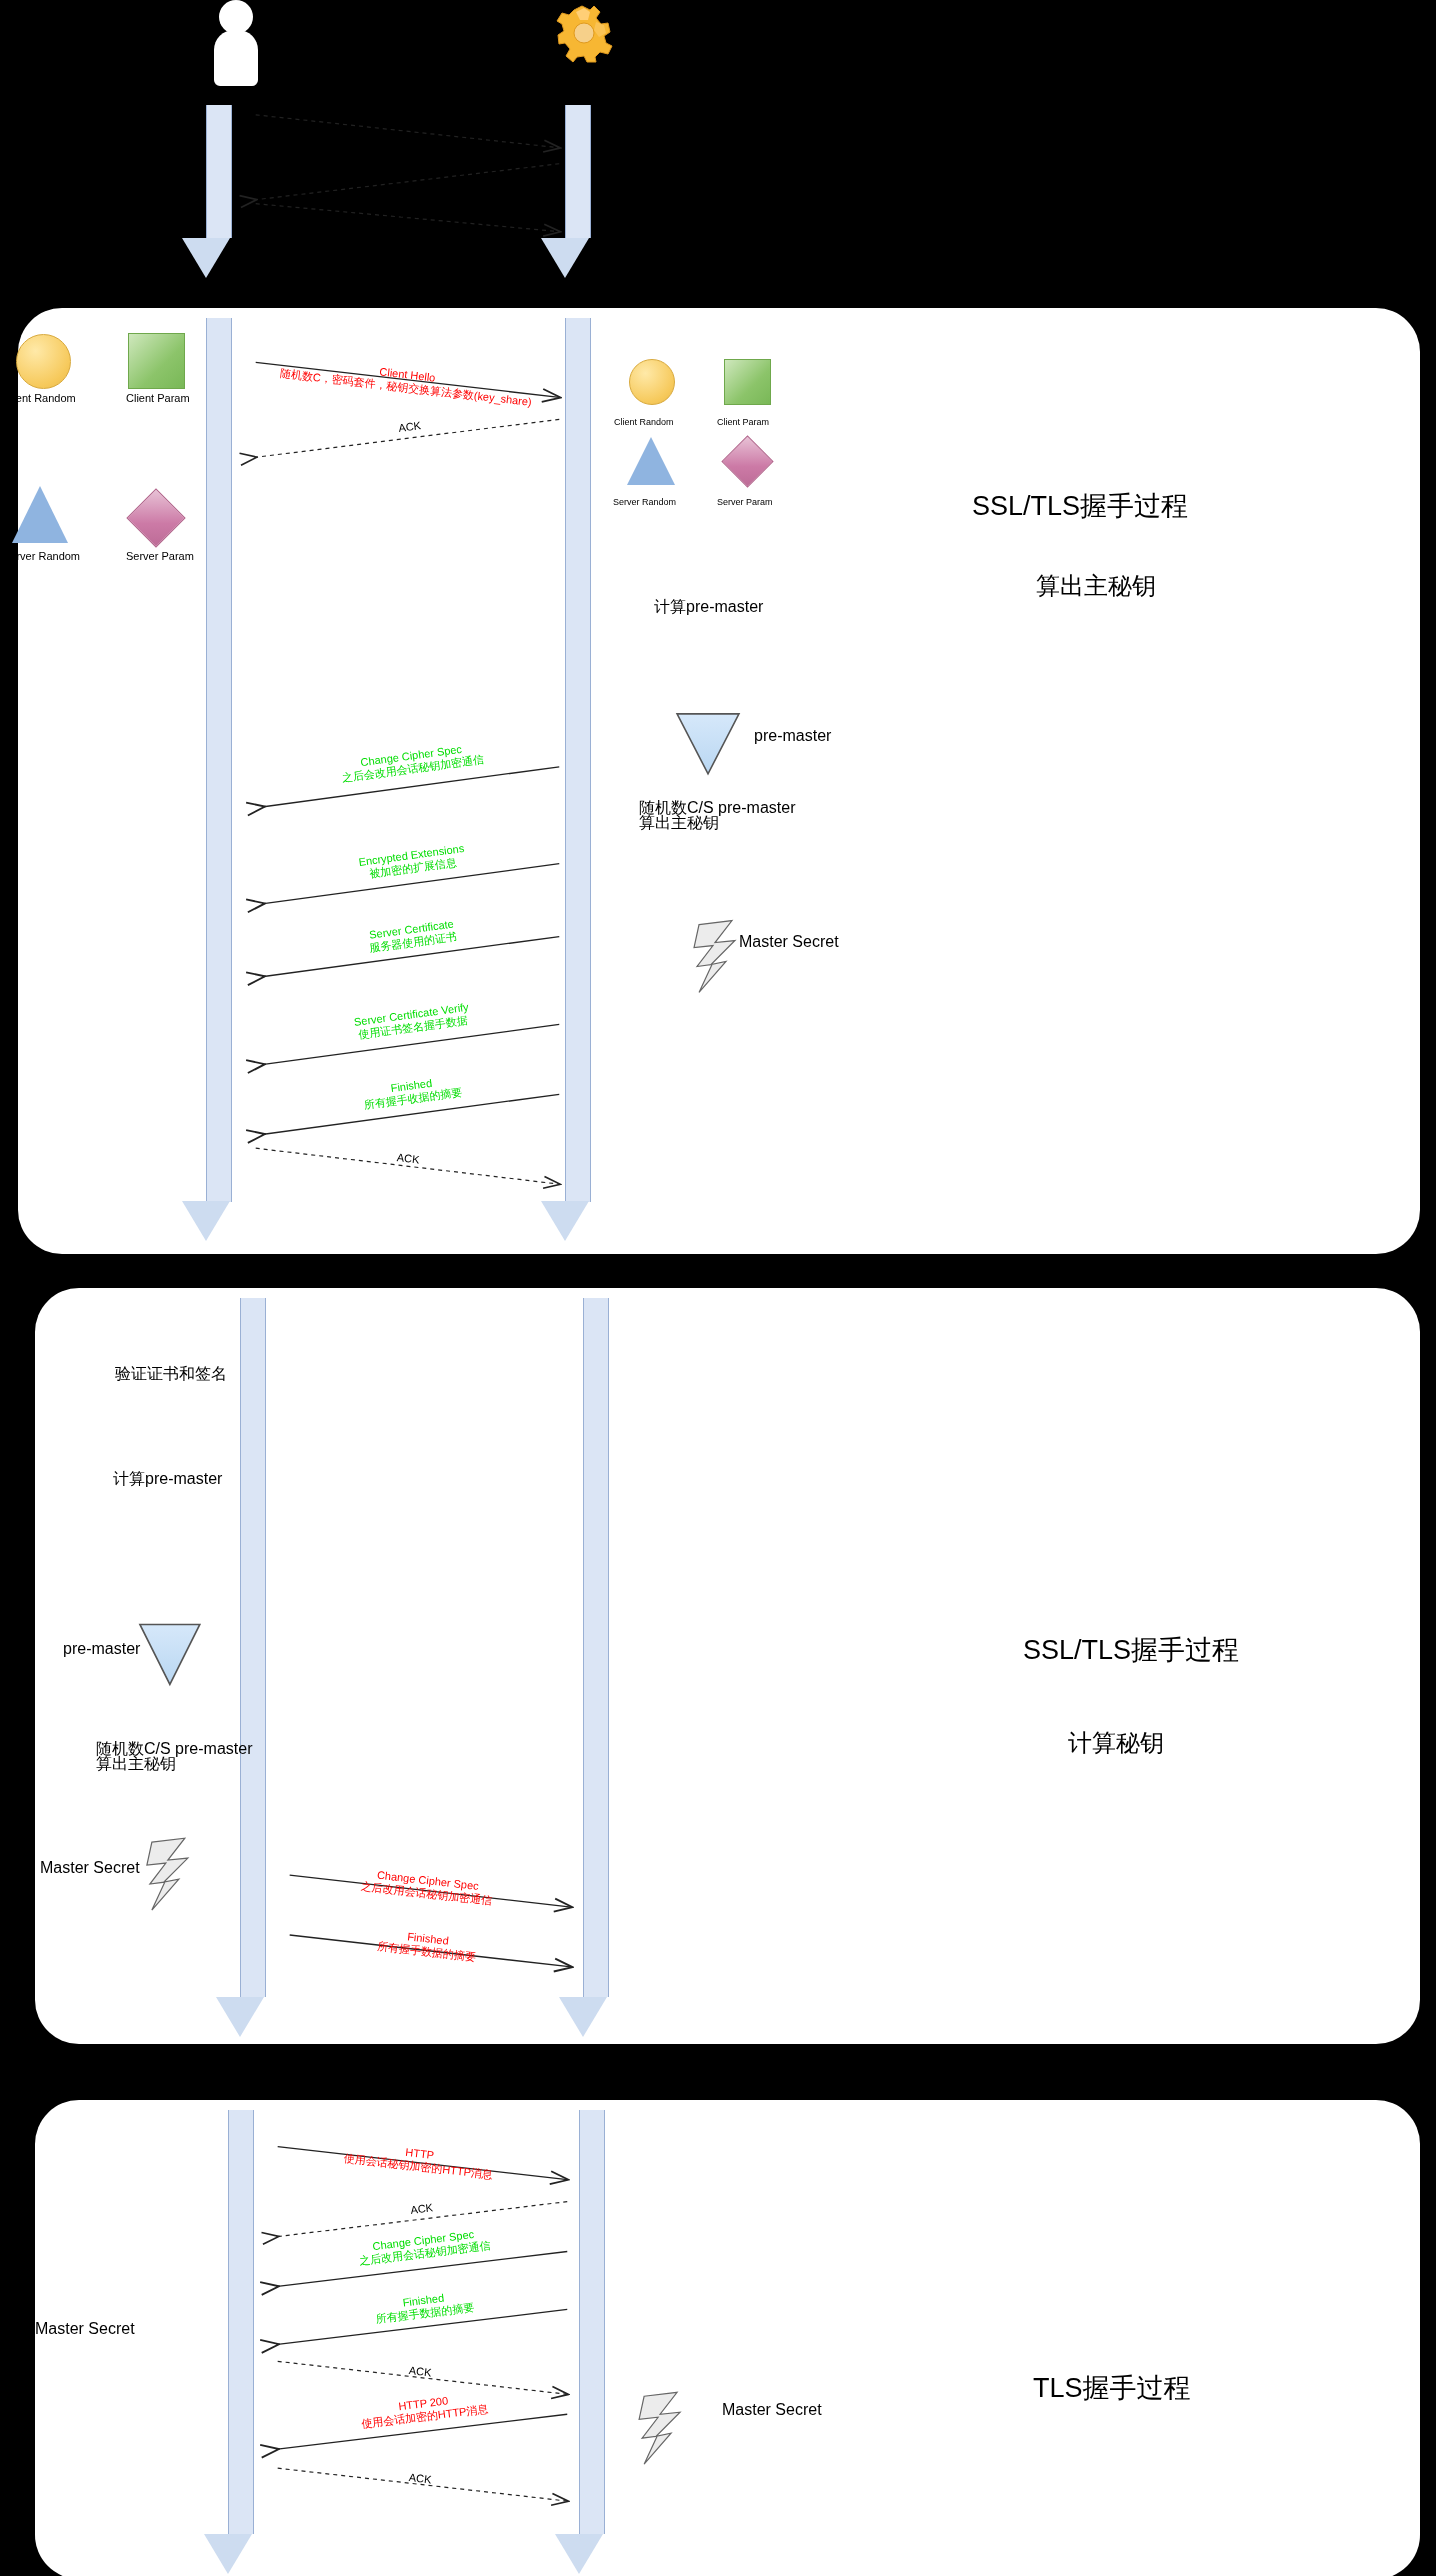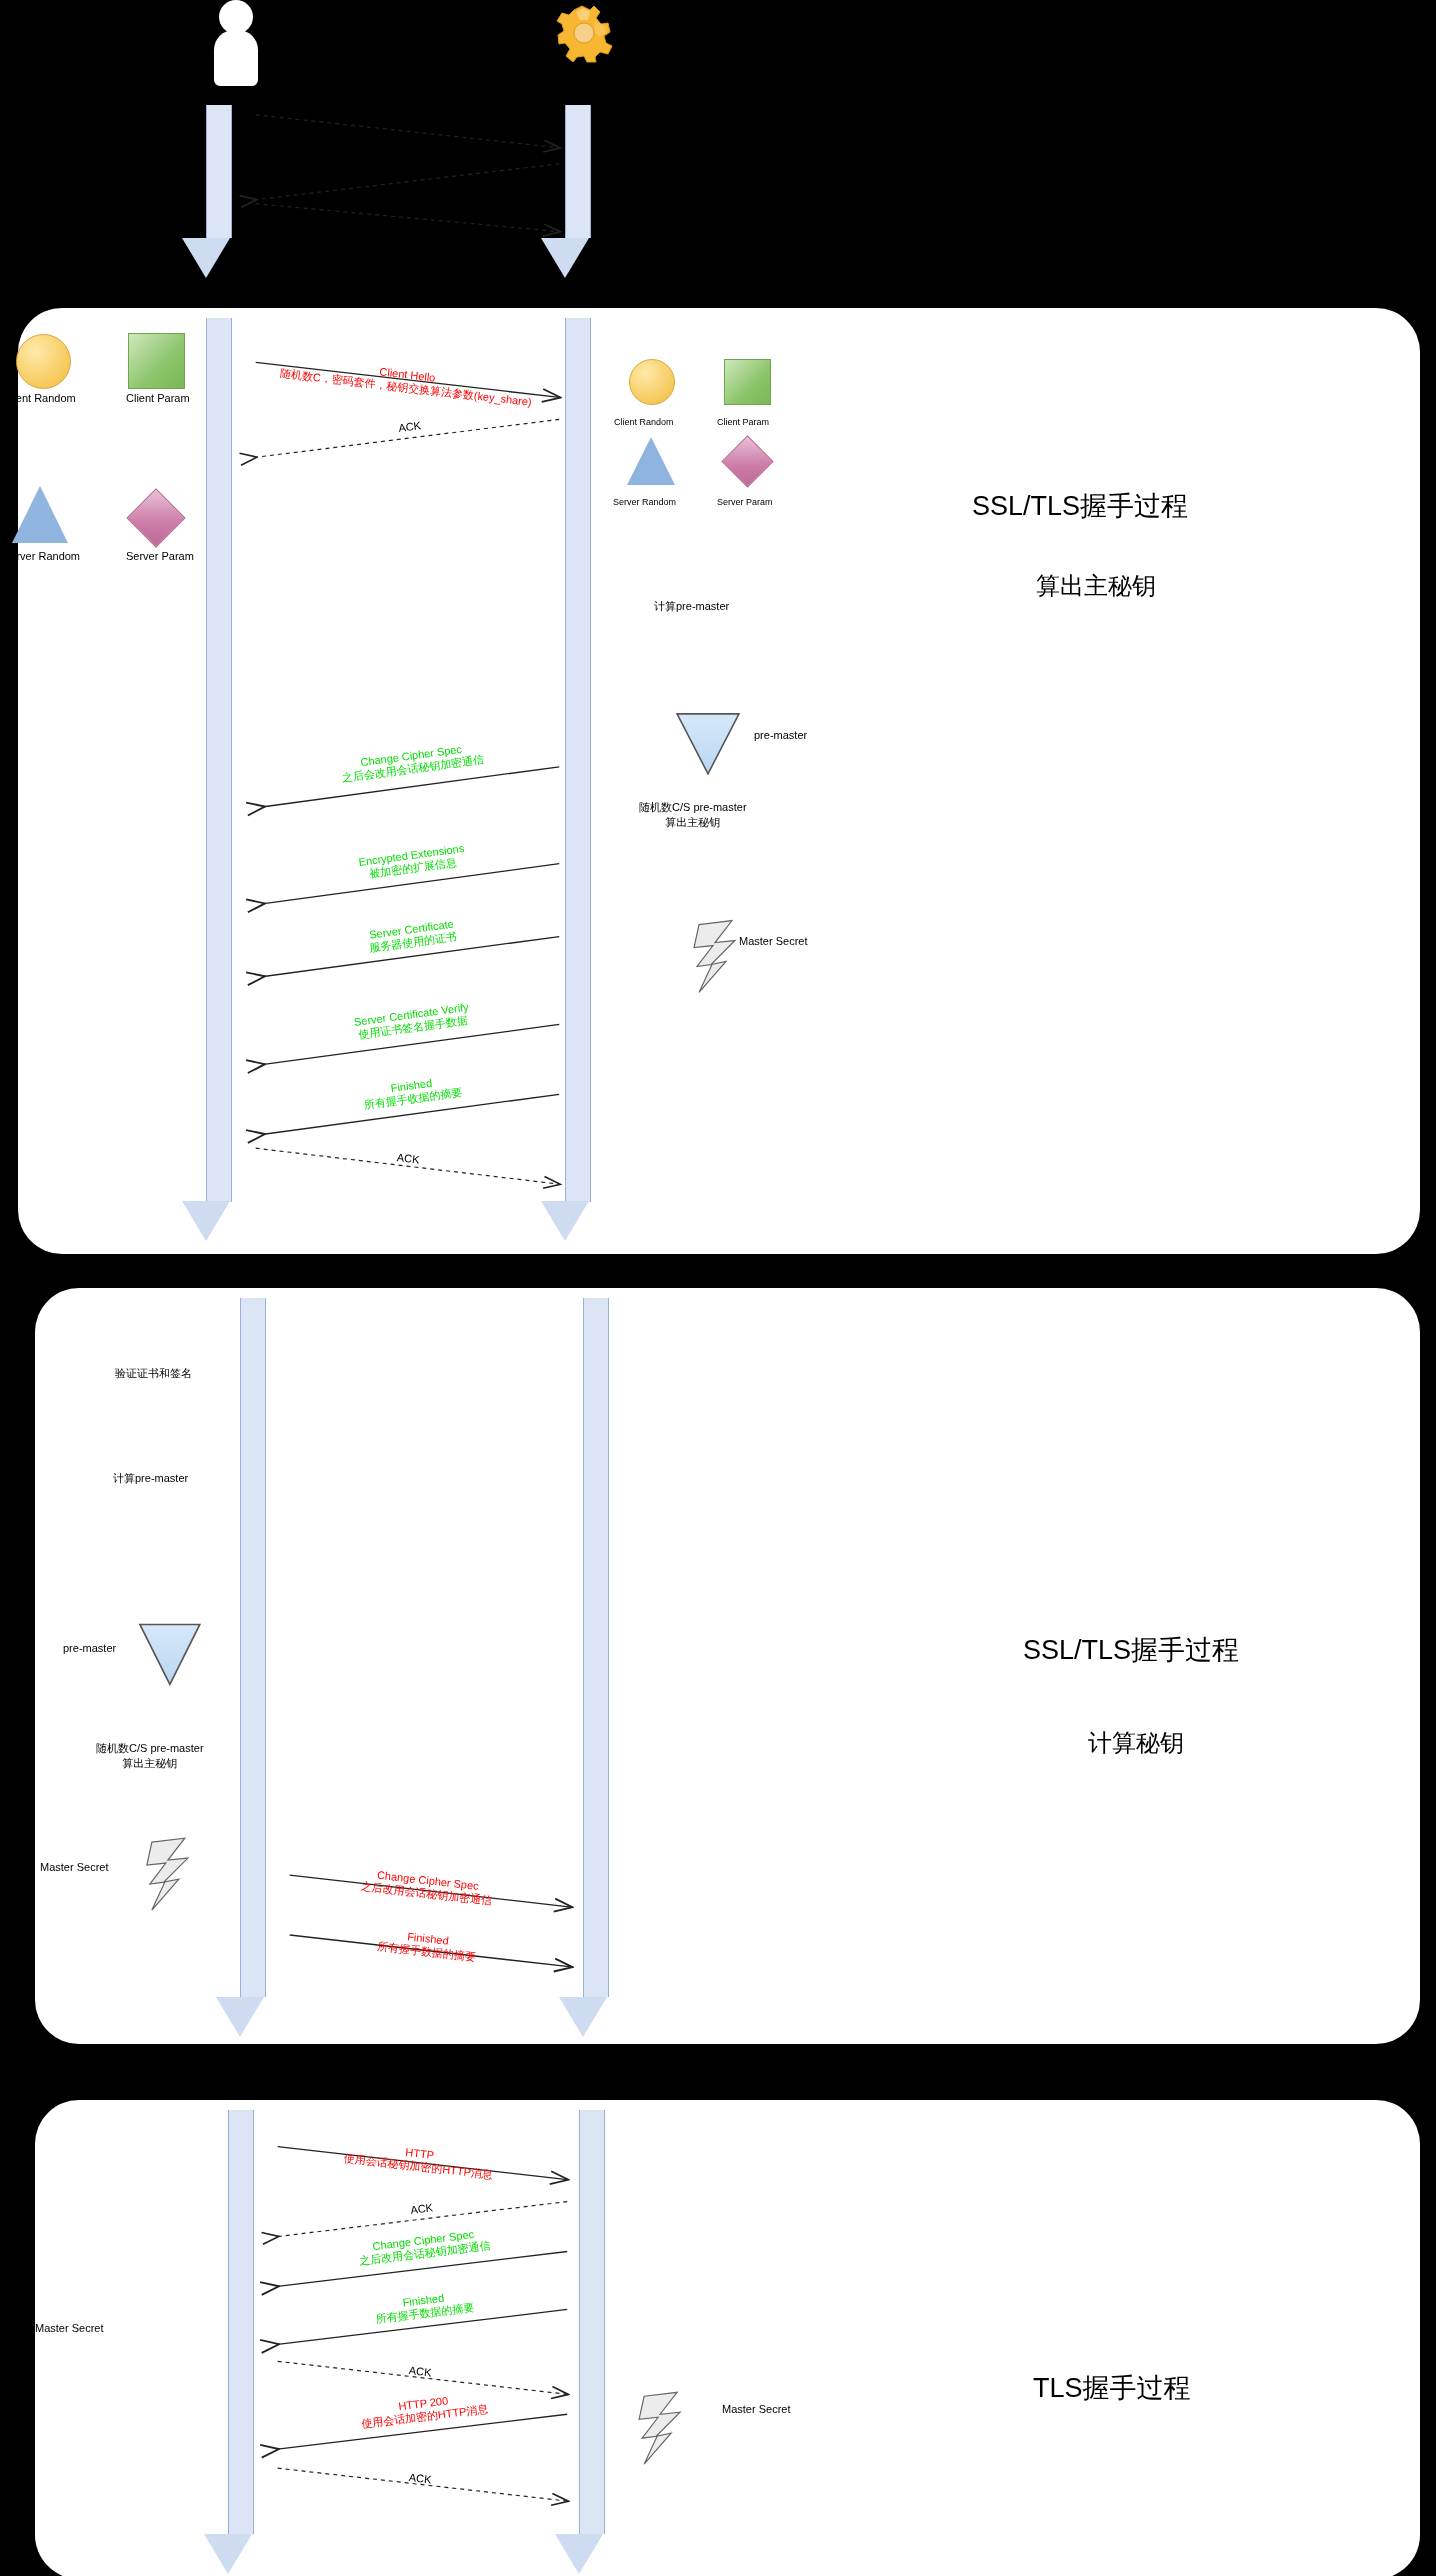--- a/index.html
+++ b/index.html
@@ -38,21 +38,21 @@
 
   .msg{position:absolute;transform-origin:0 0;white-space:nowrap;text-align:center;}
   .msg .m1{font-size:11px;line-height:13px;}
   .msg .m2{font-size:11px;line-height:13px;}
   .red{color:#ff0000;}
   .green{color:#00dd00;}
   .blk{color:#000;}
   .tiny{font-size:9.5px;}
 
   svg.ov{position:absolute;left:0;top:0;width:1437px;height:2576px;pointer-events:none;}
-  .note{position:absolute;font-size:11px;color:#000;white-space:pre;line-height:15px;text-align:center;}
+  .note{position:absolute;font-size:16px;color:#000;white-space:pre;line-height:15px;}
 </style>
 </head>
 <body>
 
 <div class="stage">
 
   <div class="actor" style="left:205px;top:0px;">
     <div class="person-head" style="left:14px;top:0px;"></div>
     <div class="person-body" style="left:9px;top:30px;"></div>
   </div>
@@ -105,21 +105,21 @@
   <div class="lbl-s" style="left:717px;top:497px;">Server Param</div>
 
   <div class="note" style="left:654px;top:599px;">计算pre-master</div>
   <div class="note" style="left:754px;top:728px;">pre-master</div>
   <div class="note" style="left:639px;top:800px;">随机数C/S pre-master
 算出主秘钥</div>
   <div class="note" style="left:739px;top:934px;">Master Secret</div>
 
   <div class="panel" style="left:35px;top:1288px;width:1385px;height:756px;">
     <div class="title title-lg" style="left:988px;top:344px;">SSL/TLS握手过程</div>
-    <div class="title title-md" style="left:1033px;top:439px;margin-left:20px;">计算秘钥</div>
+    <div class="title title-md" style="left:1033px;top:439px;">计算秘钥</div>
   </div>
   <div class="llhead" style="left:240px;top:1298px;"></div>
   <div class="lifeline" style="left:240px;top:1298px;height:699px;"></div>
   <div class="arrowdown" style="left:216px;top:1997px;"></div>
   <div class="llhead" style="left:583px;top:1298px;"></div>
   <div class="lifeline" style="left:583px;top:1298px;height:699px;"></div>
   <div class="arrowdown" style="left:559px;top:1997px;"></div>
 
   <div class="note" style="left:115px;top:1366px;">验证证书和签名</div>
   <div class="note" style="left:113px;top:1471px;">计算pre-master</div>

